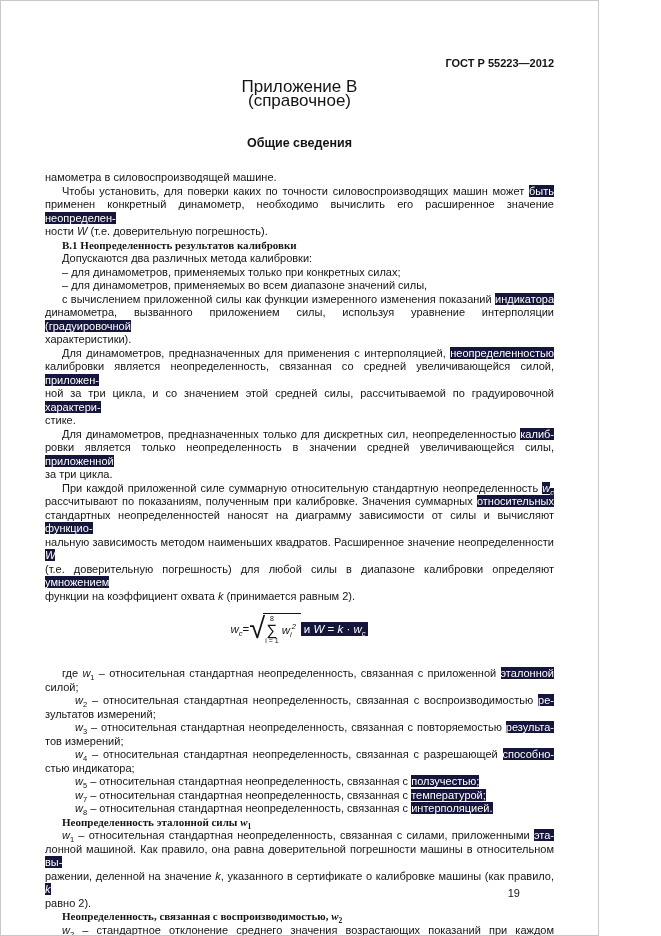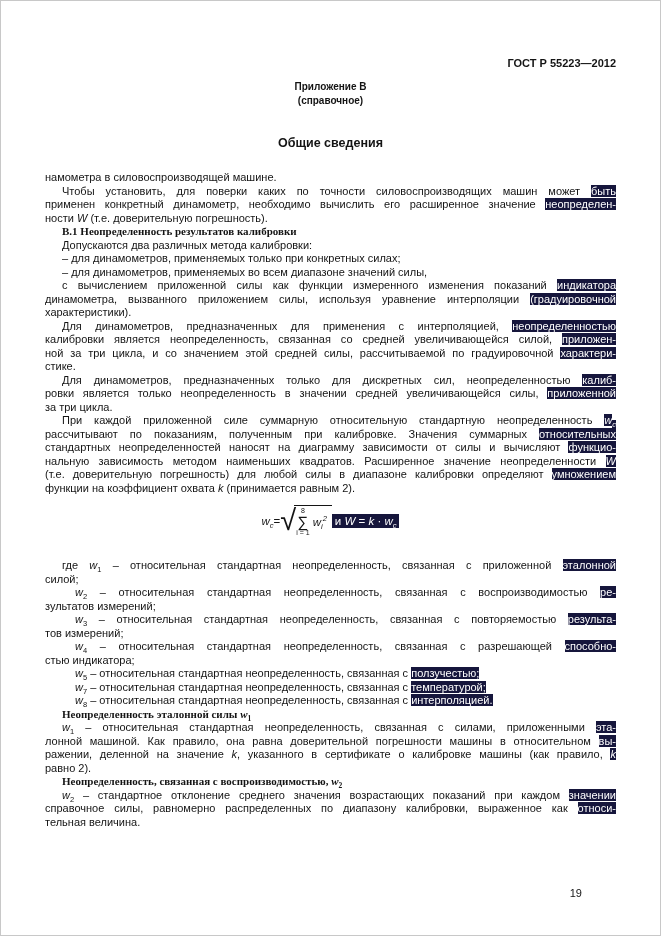--- a/index.html
+++ b/index.html
@@ -2,40 +2,40 @@
 <html lang="ru" style="--hl-bg: #16163c; --hl-fg: #ffffff;"><head>
 <meta charset="utf-8">
 <style>
   :root{
     --hl-bg:#16163c;
     --hl-fg:#ffffff;
   }
   html,body{margin:0;padding:0;background:#ffffff;}
   .page{
     position:relative;
-    width:661px;height:936px;
+    width:599px;height:936px;
     box-sizing:border-box;
     background:#ffffff;
     border:1px solid #c8c8c8;
     font-family:"Liberation Sans","DejaVu Sans",sans-serif;
     color:#141414;
     overflow:hidden;
   }
   .doc-header{
     margin:56px 44px 0 44px;
     text-align:right;
     font-weight:bold;
     font-size:11px;
     line-height:13px;
   }
   .appendix{
     margin-top:10px;
     text-align:center;
-    font-weight:bold;
-    font-size:10px;
+    font-weight:normal;
+    font-size:17px;
     line-height:14px;
   }
   .section-title{
     margin-top:27px;
     text-align:center;
     font-weight:bold;
     font-size:12.5px;
     line-height:16px;
   }
   .body-text{

